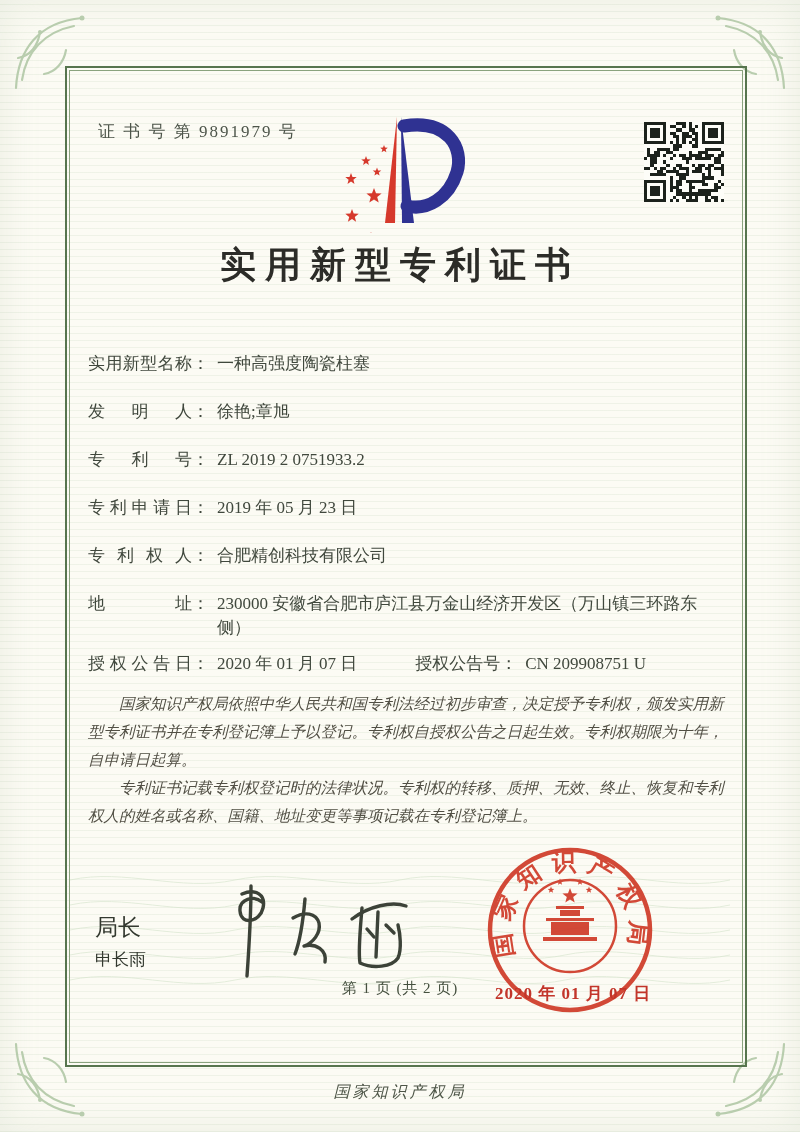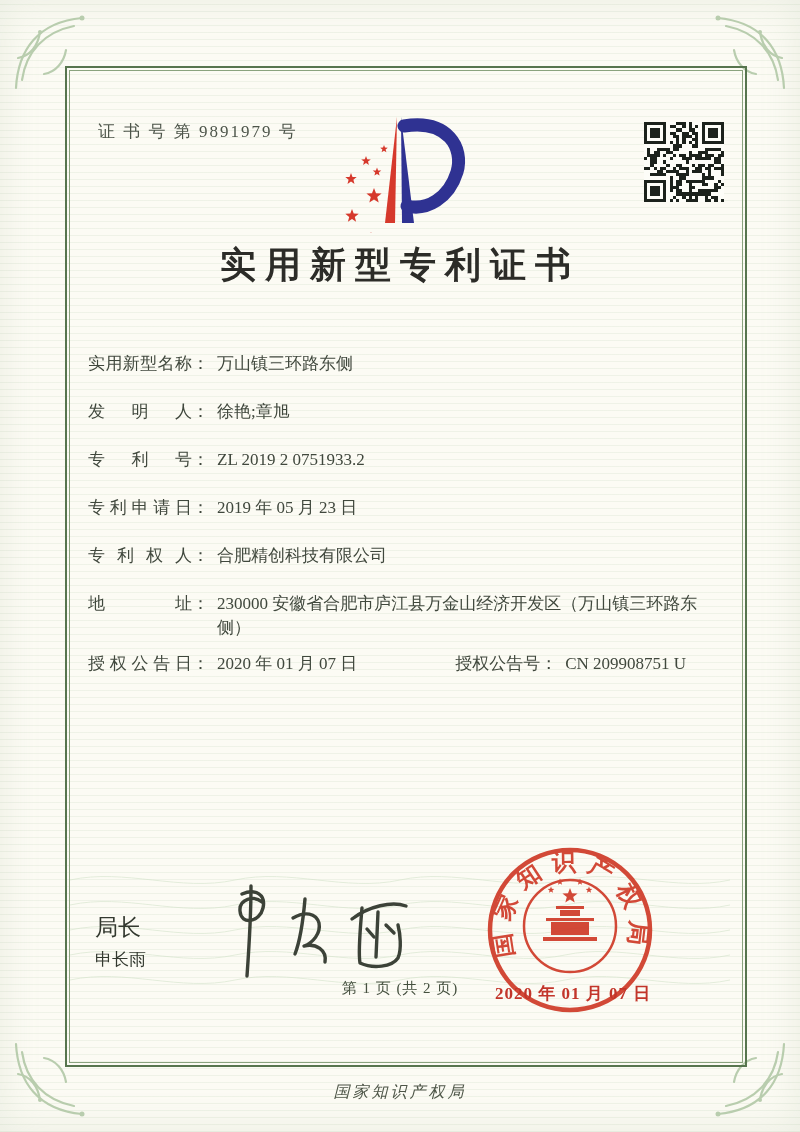--- a/index.html
+++ b/index.html
@@ -34,21 +34,21 @@
     position:absolute;left:0;top:241px;width:100%;text-align:center;
     font-size:36px;font-weight:700;letter-spacing:9px;color:#2c2c28;
   }
 
   .fields{position:absolute;left:88px;top:352px;width:636px;font-size:17px;}
   .frow{display:flex;align-items:flex-start;line-height:24px;margin-bottom:24px;}
   .frow.addr{margin-bottom:12px;}
   .flabel{display:inline-block;width:104px;text-align:justify;text-align-last:justify;flex:none;}
   .fcolon{flex:none;margin-right:8px;}
   .fvalue{flex:1;}
-  .grant-row{display:flex;line-height:24px;margin-bottom:14px;gap:40px;}
+  .grant-row{display:flex;line-height:24px;margin-bottom:14px;}
   .grant-row .pair{display:flex;}
   .grant-row .pair.second{margin-left:58px;}
 
   .paras{margin-top:8px;font-size:15.5px;line-height:28px;color:#514f44;
          font-style:italic;}
   .paras p{margin:0;text-indent:2em;}
 
   .sig-title{position:absolute;left:95px;top:912px;font-size:23px;color:#33392f;}
   .sig-name{position:absolute;left:95px;top:948px;font-size:17px;color:#33392f;}
   .sig-svg{position:absolute;left:205px;top:874px;width:215px;height:110px;}
@@ -354,21 +354,21 @@
       <rect x="1" y="19" width="5" height="5" fill="#fdfdf8"></rect>
       <rect x="2" y="20" width="3" height="3" fill="#1c221c"></rect>
     </svg>
 
   <div class="title">实用新型专利证书</div>
 
   <div class="fields">
     <div class="frow">
       <span class="flabel">实用新型名称</span>
         <span class="fcolon">：</span>
-        <span class="fvalue">万山镇三环路东侧</span>
+        <span class="fvalue">一种高强度陶瓷柱塞</span>
     </div>
     <div class="frow">
       <span class="flabel">发明人</span>
         <span class="fcolon">：</span>
         <span class="fvalue">徐艳;章旭</span>
     </div>
     <div class="frow">
       <span class="flabel">专利号</span>
         <span class="fcolon">：</span>
         <span class="fvalue">ZL 2019 2 0751933.2</span>
@@ -395,20 +395,24 @@
           <span class="fcolon">：</span>
           <span>2020 年 01 月 07 日</span>
       </span>
       <span class="pair second">
         <span>授权公告号</span>
           <span class="fcolon">：</span>
           <span>CN 209908751 U</span>
       </span>
     </div>
 
+    <div class="paras">
+      <p>国家知识产权局依照中华人民共和国专利法经过初步审查，决定授予专利权，颁发实用新型专利证书并在专利登记簿上予以登记。专利权自授权公告之日起生效。专利权期限为十年，自申请日起算。</p>
+      <p>专利证书记载专利权登记时的法律状况。专利权的转移、质押、无效、终止、恢复和专利权人的姓名或名称、国籍、地址变更等事项记载在专利登记簿上。</p>
+    </div>
   </div>
 
   <div class="sig-title">局长</div>
   <div class="sig-name">申长雨</div>
 
   <svg class="sig-svg" viewBox="205 874 215 110">
     <g fill="none" stroke="#3c4238" stroke-width="3.4" stroke-linecap="round" stroke-linejoin="round">
       <path d="M242,894 C256,888 266,895 263,908 C260,922 241,926 240,911 C239,899 254,895 262,902"></path>
       <path d="M251,886 C251,914 249,948 247,976"></path>
       <path d="M305,899 C303,922 300,941 295,954"></path>

